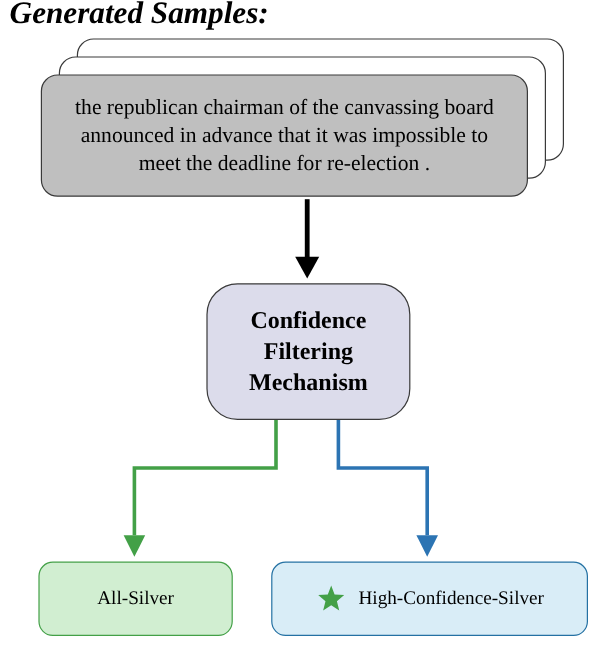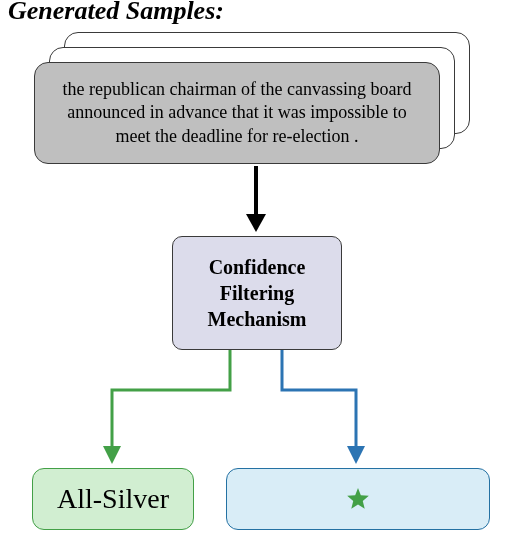--- a/index.html
+++ b/index.html
@@ -61,21 +61,21 @@
   }
 
   
   .cf-box {
     position: absolute;
     left: 172px;
     top: 236px;
     width: 168px;
     height: 112px;
     border: 1.5px solid #3a3a3a;
-    border-radius: 10px;
+    border-radius: 26px;
     background: #dcdceb;
     display: flex;
     align-items: center;
     justify-content: center;
     text-align: center;
     font-family: "Times New Roman", Times, serif;
     font-weight: bold;
     font-size: 20px;
     line-height: 1.3;
     color: #000;
@@ -85,21 +85,21 @@
   
   .out-box {
     position: absolute;
     top: 468px;
     height: 60px;
     border-radius: 12px;
     display: flex;
     align-items: center;
     justify-content: center;
     font-family: "Times New Roman", Times, serif;
-    font-size: 28px;
+    font-size: 16px;
     color: #000;
   }
   .out-allsilver {
     left: 32px;
     width: 160px;
     background: #d1eed1;
     border: 1.5px solid #43a047;
   }
   .out-hiconf {
     left: 226px;
@@ -156,15 +156,16 @@
   <div class="out-box out-allsilver">
     <span>All-Silver</span>
   </div>
 
   <div class="out-box out-hiconf">
     <span class="star">
       <svg viewBox="0 0 24 24">
         <polygon points="12,1.8 14.6,8.6 22,9 16.4,13.8 18.2,21 12,17 5.8,21 7.6,13.8 2,9 9.4,8.6" fill="#43a047"></polygon>
       </svg>
     </span>
+    <span>High-Confidence-Silver</span>
   </div>
 
 </div>
 
 </body></html>

